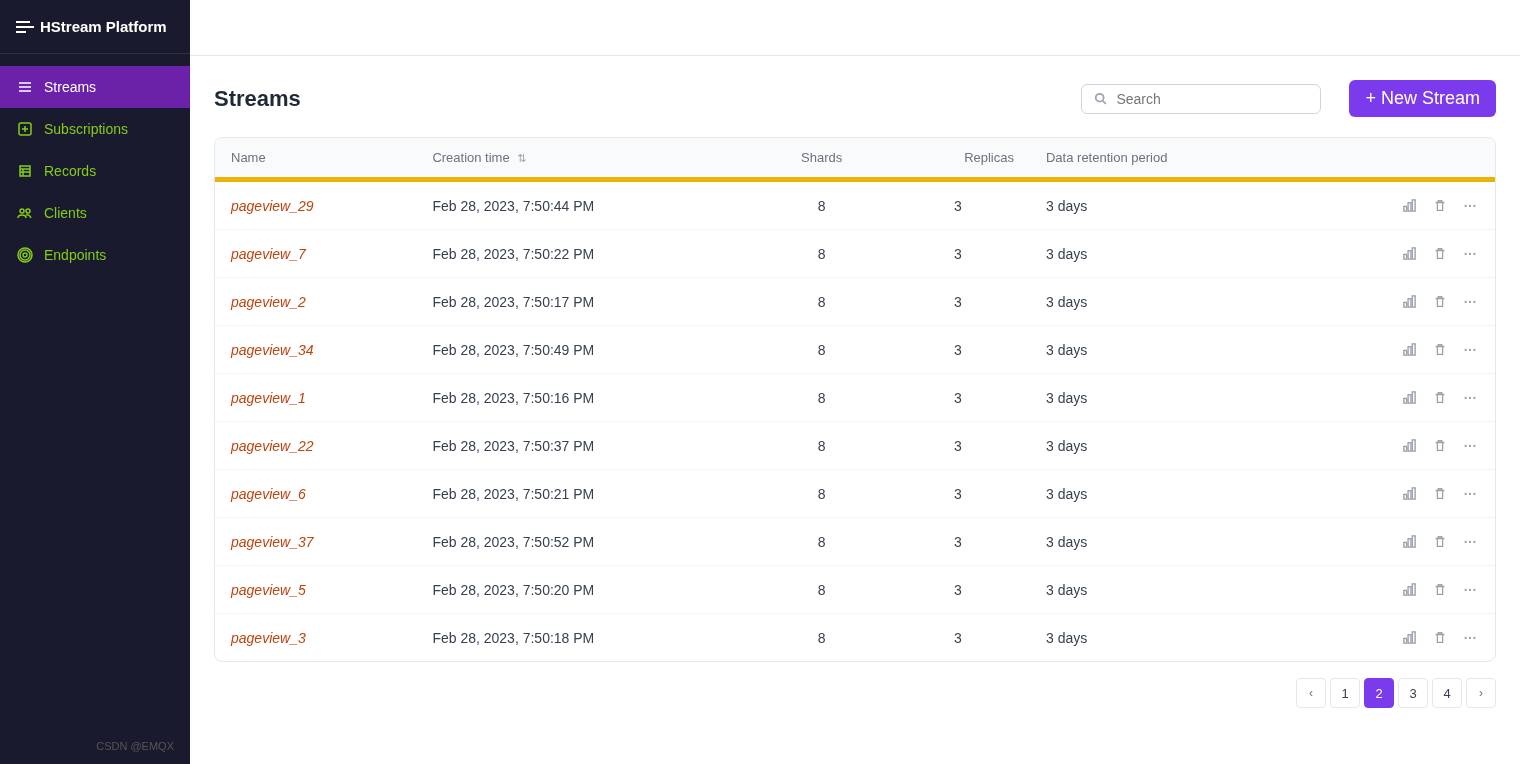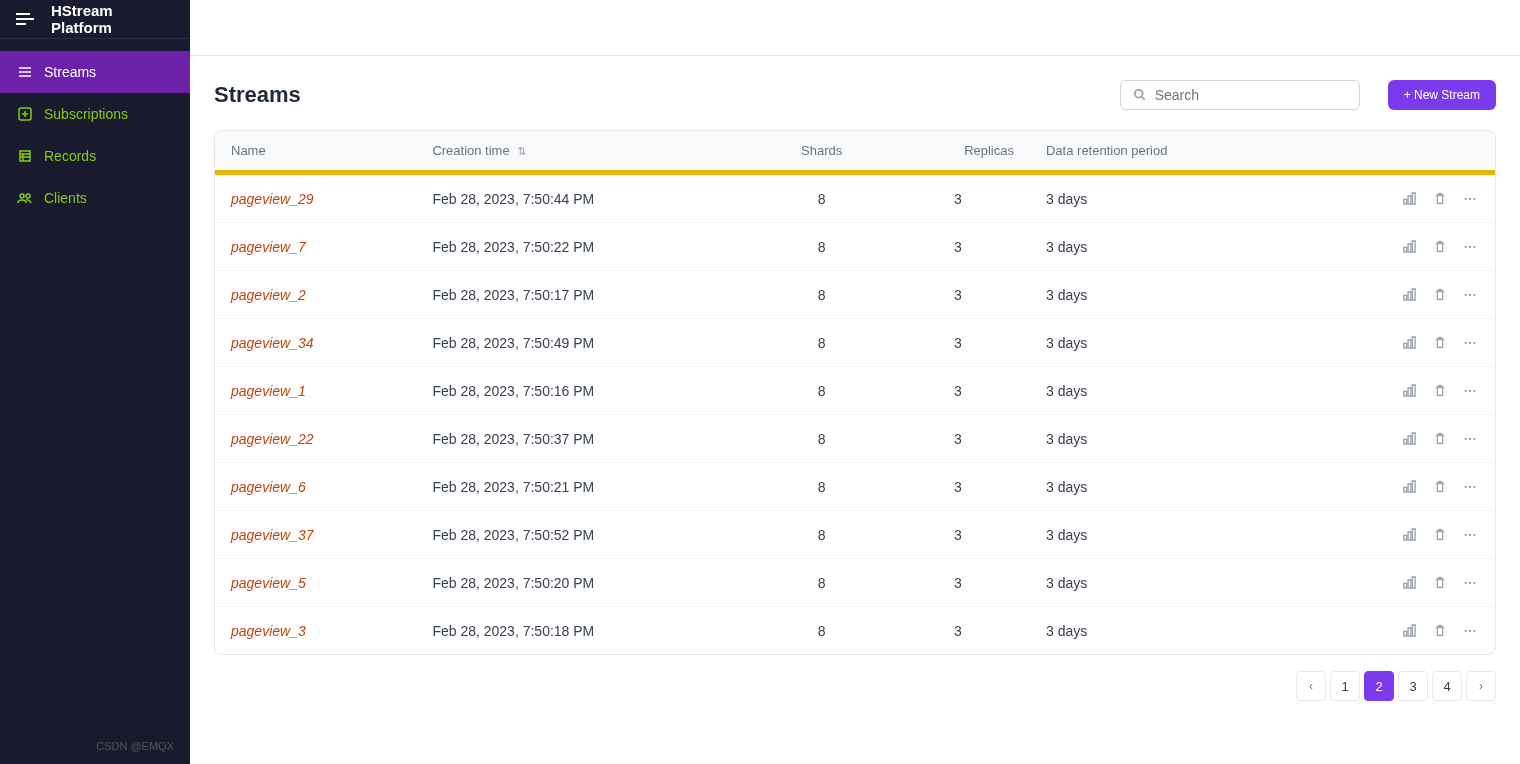--- a/index.html
+++ b/index.html
@@ -11,22 +11,22 @@
       background: #1a1a2e;
       color: #ccc;
       display: flex;
       flex-direction: column;
       flex-shrink: 0;
       height: 764px;
     }
     .sidebar-logo {
       display: flex;
       align-items: center;
-      gap: 17px;
-      padding: 2px 16px;
+      gap: 6px;
+      padding: 18px 16px;
       color: #fff;
       font-size: 15px;
       font-weight: 600;
       border-bottom: 1px solid #2e2e4a;
     }
     .sidebar-logo-icon {
       display: flex;
       flex-direction: column;
       gap: 3px;
     }
@@ -137,21 +137,21 @@
 
     .new-stream-btn {
       display: flex;
       align-items: center;
       gap: 6px;
       background: #7c3aed;
       color: #fff;
       border: none;
       border-radius: 6px;
       padding: 8px 16px;
-      font-size: 12px;
+      font-size: 18px;
       font-weight: 500;
       cursor: pointer;
       white-space: nowrap;
       text-align: center;
     }
 
     
     .table-container {
       border: 1px solid #e5e7eb;
       border-radius: 8px;
@@ -296,20 +296,30 @@
       <span class="nav-icon">
         <svg width="16" height="16" viewBox="0 0 16 16" fill="none" stroke="currentColor" stroke-width="1.5">
           <circle cx="5" cy="6" r="2"></circle>
             <circle cx="11" cy="6" r="2"></circle>
           <path d="M1 13c0-2 2-3 4-3s4 1 4 3M9 10c1-0.5 4 0 5 3"></path>
         </svg>
       </span>
       <span>Clients</span>
     </div>
 
+    <div class="nav-item">
+      <span class="nav-icon">
+        <svg width="16" height="16" viewBox="0 0 16 16" fill="none" stroke="currentColor" stroke-width="1.5">
+          <circle cx="8" cy="8" r="2"></circle>
+          <circle cx="8" cy="8" r="5"></circle>
+          <circle cx="8" cy="8" r="7"></circle>
+        </svg>
+      </span>
+      <span>Endpoints</span>
+    </div>
   </div>
 
   <div class="sidebar-footer">
     <span>CSDN @EMQX</span>
   </div>
 </nav>
 
 <div class="main">
   <div class="top-bar"></div>
 

